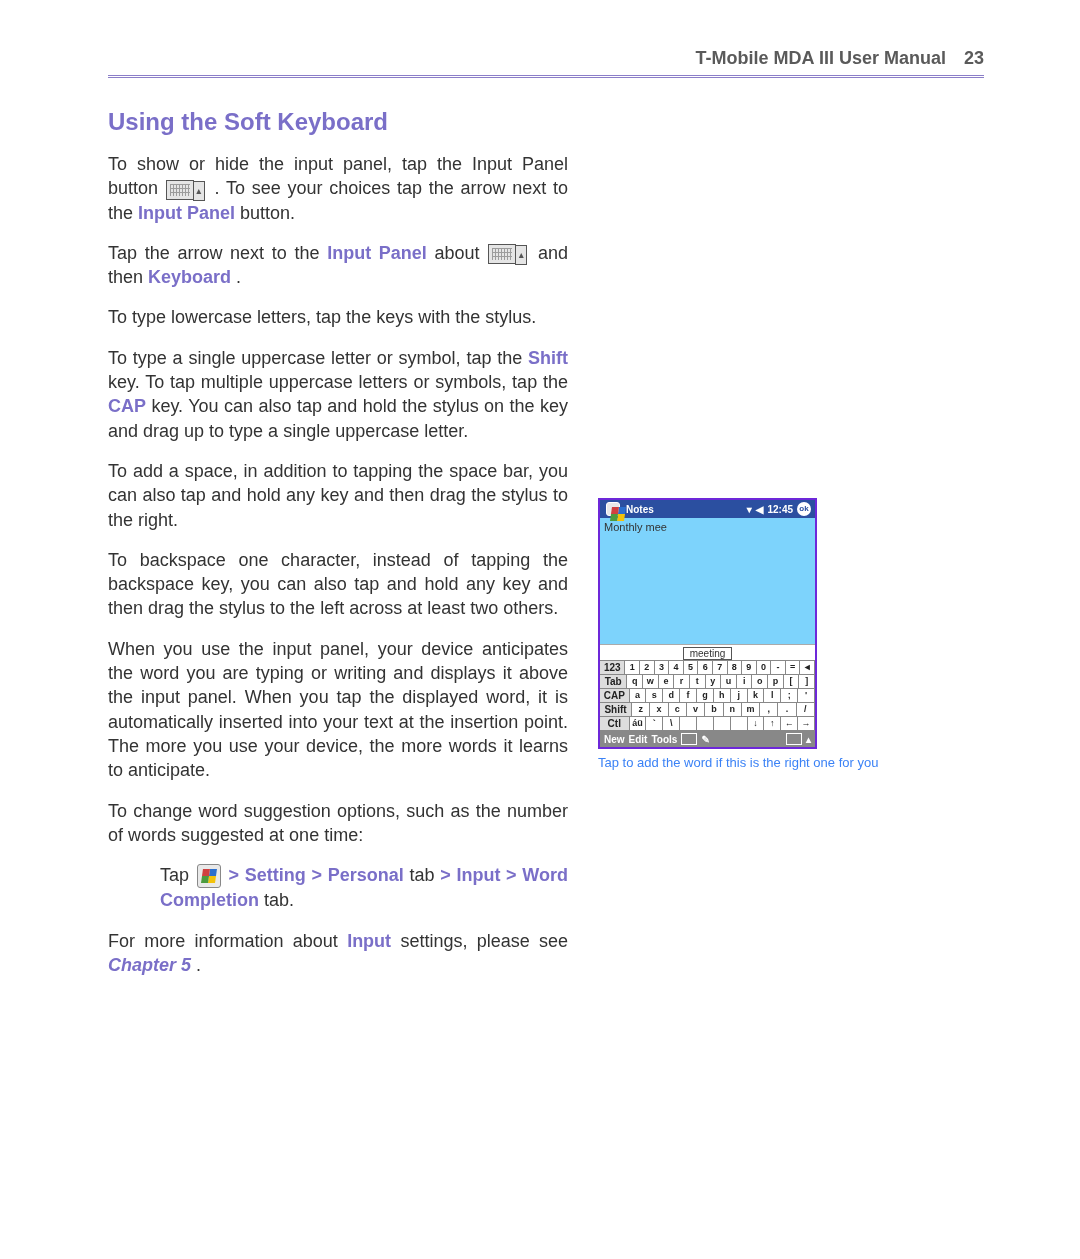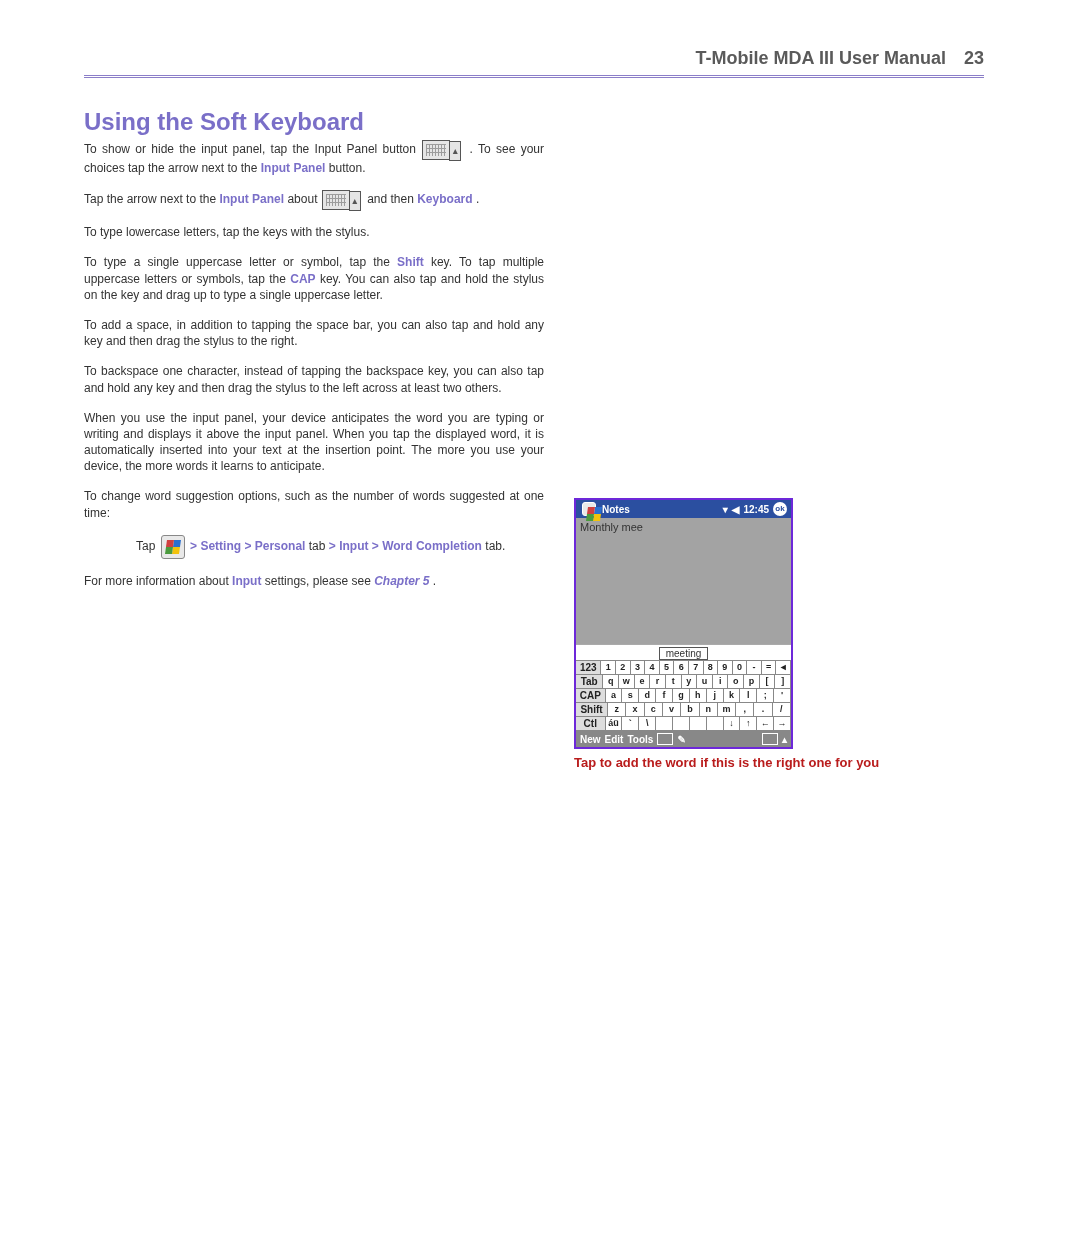--- a/index.html
+++ b/index.html
@@ -4,21 +4,21 @@
 <style>
   body {
     margin: 0;
     padding: 0;
     background: #fff;
     font-family: Arial, Helvetica, sans-serif;
     color: #333;
     width: 1080px;
   }
   .page {
-    padding: 48px 96px 48px 84px;
+    padding: 48px 96px 48px 108px;
     box-sizing: border-box;
   }
   .header {
     display: flex;
     justify-content: flex-end;
     align-items: baseline;
     gap: 18px;
     font-weight: bold;
     font-size: 18px;
     color: #5a5a5a;
@@ -41,23 +41,23 @@
     flex: 1;
     padding-top: 390px;
   }
   h2.section-title {
     color: #7a6fc8;
     font-size: 24px;
     margin: 0 0 4px 0;
     font-weight: bold;
   }
   p {
-    font-size: 12px;
+    font-size: 18px;
     line-height: 1.35;
-    margin: 4px 0 14px 0;
+    margin: 16px 0 14px 0;
     color: #333;
     text-align: justify;
   }
   .kw { color: #7a6fc8; font-weight: bold; }
   .chapter { color: #7a6fc8; font-style: italic; font-weight: bold; }
 
   .inline-icon {
     display: inline-block;
     vertical-align: middle;
     width: 26px;
@@ -137,21 +137,21 @@
     background: #fff;
     color: #2b4fa0;
     border-radius: 50%;
     width: 14px; height: 14px;
     line-height: 14px;
     text-align: center;
     font-size: 8px;
     font-weight: bold;
   }
   .note-body {
-    background: #a3a3a3;
+    background: #7dd3fc;
     min-height: 120px;
     padding: 3px 4px;
     font-size: 11px;
     color: #333;
     border-bottom: 1px solid #aaa;
   }
   .suggest-row {
     display: flex;
     justify-content: center;
     padding: 2px 0 0 0;
@@ -198,22 +198,22 @@
   .phone-bottom .spacer { flex: 1; }
   .mini-icon {
     display: inline-block;
     width: 14px; height: 10px;
     border: 1px solid #fff;
     position: relative;
   }
 
   .caption {
     font-size: 13px;
-    font-weight: bold;
-    color: #b91c1c;
+    font-weight: normal;
+    color: #3b82f6;
     margin-top: 6px;
     line-height: 1.25;
   }
 </style>
 </head>
 <body>
 
 <div class="page">
   <div class="header">
     <span>T-Mobile MDA III User Manual</span>

